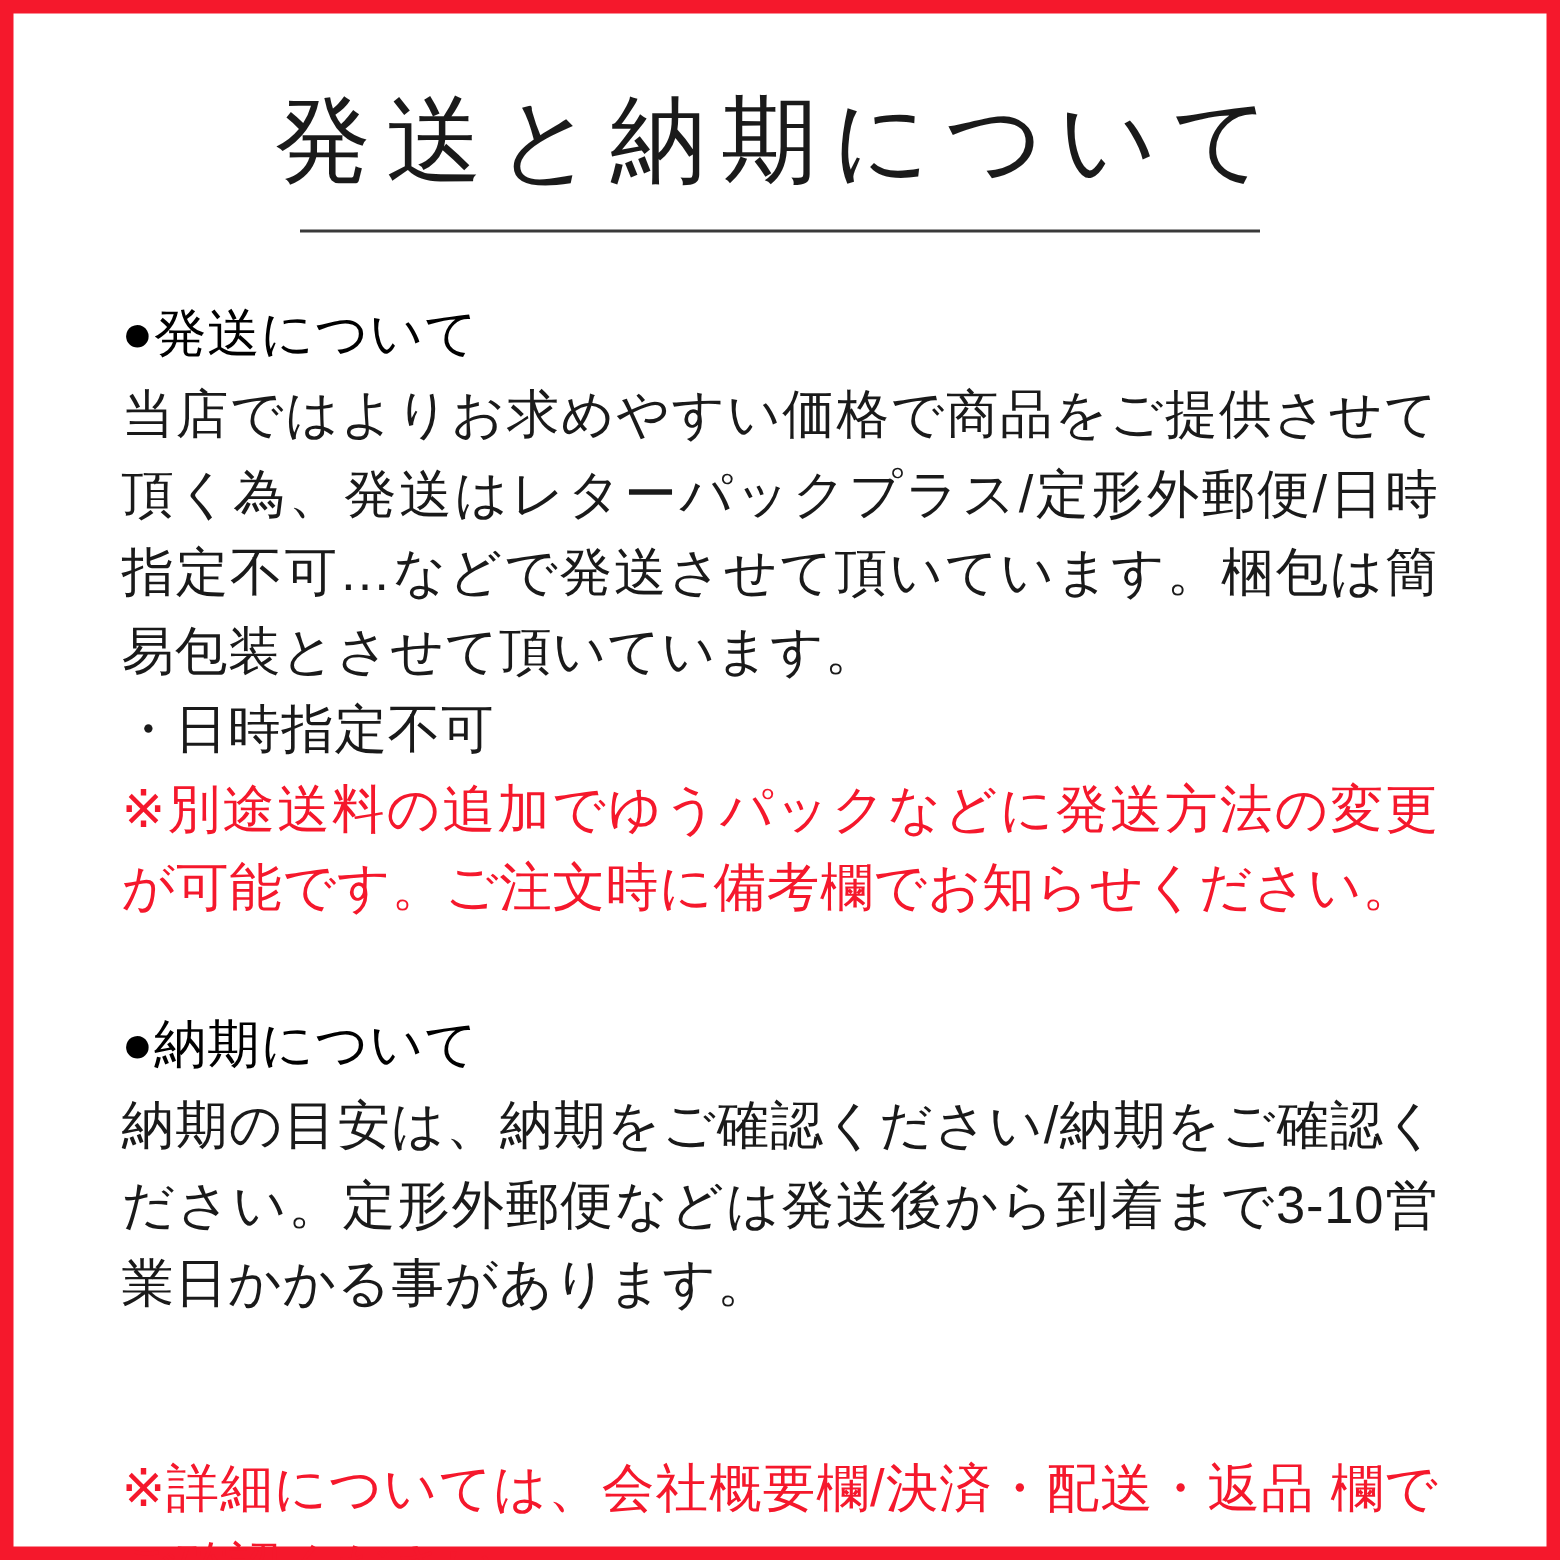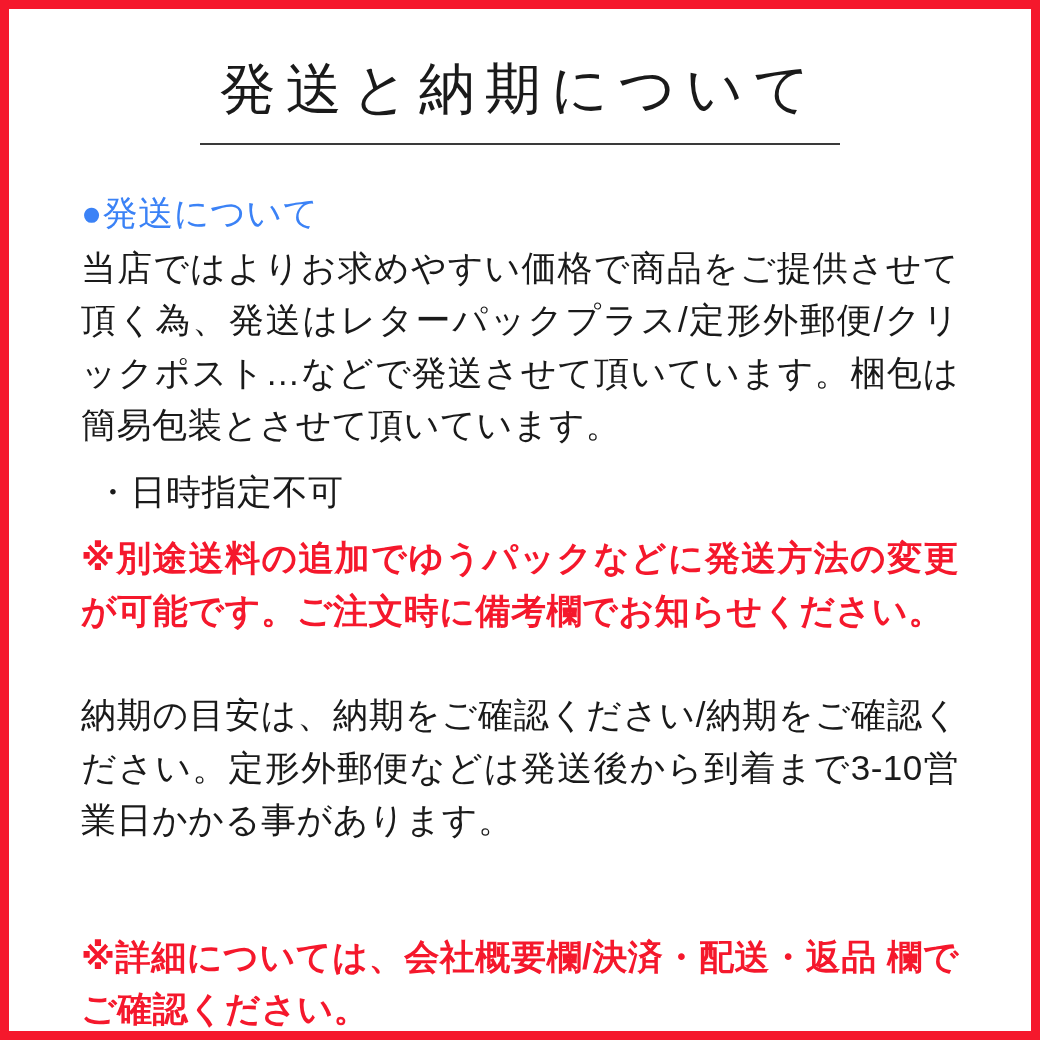--- a/index.html
+++ b/index.html
@@ -24,21 +24,21 @@
   }
   .inner {
     position: relative;
     box-sizing: border-box;
     width: 100%;
     height: 100%;
     padding: 30px 72px 0 72px;
   }
   .title {
     text-align: center;
-    font-size: 56px;
+    font-size: 64px;
     letter-spacing: 10px;
     color: #1a1a1a;
     font-weight: 400;
     margin: 18px 0 0 0;
     line-height: 1.15;
     white-space: nowrap;
   }
   .title-rule {
     width: 640px;
     height: 2px;
@@ -47,34 +47,33 @@
   }
   .body {
     margin-top: 42px;
     font-size: 35px;
     line-height: 1.5;
     color: #1a1a1a;
     letter-spacing: 0.5px;
   }
   .heading {
     font-size: 35px;
-    color: #3b82f6;
+    color: #000000;
     margin: 0 0 2px 0;
   }
   .para {
     margin: 0;
     text-align: justify;
     text-justify: inter-character;
   }
   .para.bullet {
-    margin: 14px;
+    margin: 0;
   }
   .red {
     color: #f5182c;
-    font-weight: bold;
   }
   .block-gap {
     height: 52px;
   }
   .block-gap-lg {
     height: 84px;
   }
 </style>
 </head>
 <body>
@@ -82,28 +81,29 @@
 <div class="page" style="border-color: rgb(245, 24, 44); background: rgb(255, 255, 255);">
   <div class="inner">
 
     <h1 class="title">発送と納期について</h1>
     <div class="title-rule"></div>
 
     <div class="body">
 
       <div>
         <div class="heading">●発送について</div>
-        <p class="para">当店ではよりお求めやすい価格で商品をご提供させて頂く為、発送はレターパックプラス/定形外郵便/クリックポスト…などで発送させて頂いています。梱包は簡易包装とさせて頂いています。</p>
+        <p class="para">当店ではよりお求めやすい価格で商品をご提供させて頂く為、発送はレターパックプラス/定形外郵便/日時指定不可…などで発送させて頂いています。梱包は簡易包装とさせて頂いています。</p>
         <p class="para bullet">・日時指定不可</p>
         <p class="para red" style="color: rgb(245, 24, 44);">※別途送料の追加でゆうパックなどに発送方法の変更が可能です。ご注文時に備考欄でお知らせください。</p>
       </div>
 
       <div class="block-gap"></div>
 
       <div>
+        <div class="heading">●納期について</div>
         <p class="para">納期の目安は、納期をご確認ください/納期をご確認ください。定形外郵便などは発送後から到着まで3-10営業日かかる事があります。</p>
       </div>
 
       <div class="block-gap-lg"></div>
 
       <div>
         <p class="para red" style="color: rgb(245, 24, 44);">※詳細については、会社概要欄/決済・配送・返品 欄でご確認ください。</p>
       </div>
 
     </div>

